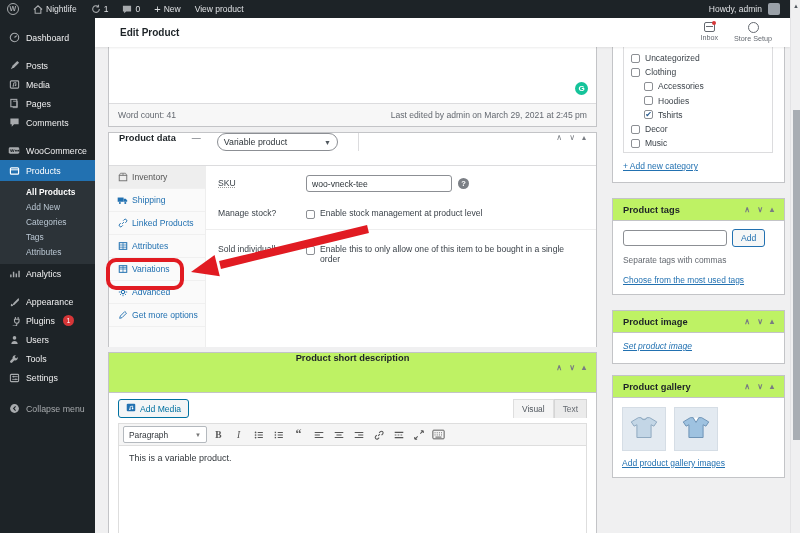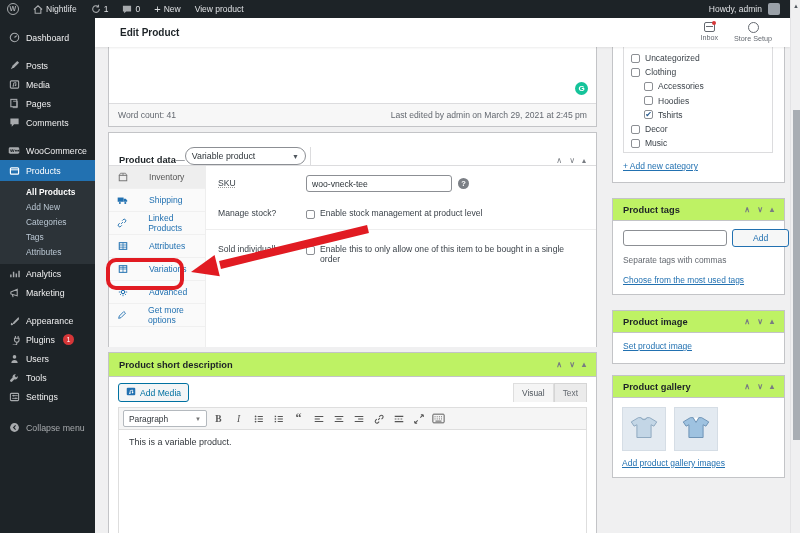--- a/index.html
+++ b/index.html
@@ -53,50 +53,50 @@
   .handle-icons span { cursor:pointer; }
   a.wplink { color:#2271b1; text-decoration:underline; cursor:pointer; }
 
   
   #editor-top { left:108px; top:47px; width:489px; height:80px; background:#fff; border:1px solid #c3c4c7; border-top:none; }
   #grammarly { position:absolute; right:8px; top:35px; width:13px; height:13px; border-radius:50%; background:#15c39a; color:#fff; font-size:8px; font-weight:bold; display:flex; align-items:center; justify-content:center; }
   #editor-statusbar { position:absolute; left:0; right:0; bottom:0; height:23px; background:#f7f7f7; border-top:1px solid #dcdcde; display:flex; align-items:center; justify-content:space-between; padding:0 9px; color:#646970; font-size:8.6px; }
 
   
   #product-data { left:108px; top:132px; width:489px; height:215px; }
-  #pd-header { height:33px; display:flex; align-items:flex-end; gap:0; padding:0 10px; border-bottom:1px solid #dcdcde; }
+  #pd-header { height:33px; display:flex; align-items:flex-start; gap:16px; padding:0 10px; border-bottom:1px solid #dcdcde; }
   #pd-title { font-weight:bold; font-size:9.3px; color:#1d2327; }
   #pd-dash { color:#646970; }
   .wp-select { display:inline-flex; align-items:center; justify-content:space-between; width:121px; height:18px; border:1px solid #8c8f94; border-radius:9px; background:#fff; padding:0 6px; font-size:8.8px; color:#2c3338; cursor:pointer; }
   .wp-select .chev { color:#50575e; font-size:7px; }
   .pd-sep { width:1px; height:18px; background:#dcdcde; margin-left:4px; }
   #pd-body { display:flex; height:181px; }
   #pd-tabs { width:97px; background:#fafafa; border-right:1px solid #eee; }
-  .pd-tab { display:flex; align-items:center; gap:21px; height:23px; padding-left:8px; font-size:8.6px; color:#2271b1; border-bottom:1px solid #f0f0f0; cursor:pointer; }
+  .pd-tab { display:flex; align-items:center; gap:4px; height:23px; padding-left:8px; font-size:8.6px; color:#2271b1; border-bottom:1px solid #f0f0f0; cursor:pointer; }
   .pd-tab .ico { width:11px; display:inline-flex; justify-content:center; color:#2271b1; }
   .pd-tab.active { background:#eee; color:#555; }
   .pd-tab.active .ico { color:#777; }
   #pd-content { flex:1; background:#fff; position:relative; }
   .pd-row { display:flex; align-items:flex-start; padding:9px 0 0 12px; }
   .pd-label { width:88px; font-size:8.6px; color:#3c434a; padding-top:3px; }
   .pd-label.tip { text-decoration:underline dotted #999; }
   .sku-input { width:146px; height:17px; border:1px solid #8c8f94; border-radius:3px; font-size:8.6px; padding:0 5px; color:#2c3338; font-family:"Liberation Sans",sans-serif; }
   .helptip { display:inline-flex; align-items:center; justify-content:center; width:11px; height:11px; border-radius:50%; background:#7b7f85; color:#fff; font-size:7.5px; font-weight:bold; margin:3px 0 0 6px; }
   .cb { flex:none; width:9px; height:9px; border:1px solid #8c8f94; border-radius:2px; background:#fff; margin:2px 5px 0 0; display:inline-flex; align-items:center; justify-content:center; }
   .cb.checked::after { content:"✔"; font-size:8px; color:#2c5d8f; margin-top:-1px; }
   .cb-row { display:flex; align-items:flex-start; font-size:8.6px; color:#3c434a; padding-top:3px; }
   .pd-divider { border-bottom:1px solid #eee; margin:10px 0 0 0; }
 
   
   #red-ring { left:106px; top:258px; width:78px; height:32px; border:4px solid #e11b22; border-radius:10px; z-index:55; }
   #red-arrow { left:180px; top:215px; width:215px; height:75px; z-index:55; }
 
   
   #short-desc { left:108px; top:352px; width:489px; height:181px; border-bottom:none; }
-  #sd-header { height:24px; }
+  #sd-header { height:40px;flex-direction:column; }
   #sd-toolbar-zone { position:relative; padding:6px 9px 0 9px; }
   .add-media-btn { display:inline-flex; align-items:center; gap:4px; height:19px; border:1px solid #0071a1; border-radius:3px; background:#f3f5f6; color:#0071a1; font-size:8.6px; padding:0 7px; cursor:pointer; }
   .editor-tabs { position:absolute; right:9px; bottom:0; display:flex; }
   .ed-tab { font-size:8.4px; padding:4px 8px; color:#646970; background:#ebebeb; border:1px solid #d5d5d5; border-bottom:none; cursor:pointer; }
   .ed-tab.active { background:#f5f5f5; border-color:#dedede; color:#50575e; }
   #mce-toolbar { margin:5px 9px 0 9px; background:#f5f5f5; border:1px solid #dedede; border-bottom:1px solid #dedede; height:23px; display:flex; align-items:center; gap:3px; padding:0 4px; }
   .mce-listbox { display:inline-flex; align-items:center; justify-content:space-between; width:84px; height:17px; background:#fff; border:1px solid #b4b9be; border-radius:2px; padding:0 5px; font-size:8.4px; color:#32373c; cursor:pointer; }
   .mce-btn { width:17px; height:17px; display:inline-flex; align-items:center; justify-content:center; color:#555; cursor:pointer; border-radius:2px; font-size:9.5px; }
   .mce-btn b { font-family:"Liberation Serif",serif; }
   .mce-btn svg { display:block; }
@@ -106,27 +106,27 @@
   #cat-box { left:612px; top:47px; width:173px; height:136px; }
   #cat-list { position:absolute; left:10px; top:0; width:150px; height:106px; border:1px solid #dcdcde; border-top:none; padding:4px 0 0 7px; overflow:hidden; }
   .cat-row { display:flex; align-items:center; gap:5px; height:14.2px; font-size:8.5px; color:#3c434a; }
   .cat-row .cb { margin:0; }
   .cat-row.child { padding-left:13px; }
   #add-cat { position:absolute; left:10px; top:114px; font-size:8.5px; }
 
   #tags-box { left:612px; top:198px; width:173px; height:97px; }
   #tags-row { display:flex; align-items:center; gap:5px; padding:8px 10px 0 10px; }
   .tag-input { width:104px; height:16px; border:1px solid #8c8f94; border-radius:3px; }
-  .add-btn { height:18px; padding:0 20px; background:#f6f7f7; border:1px solid #2271b1; border-radius:3px; color:#2271b1; font-size:8.6px; cursor:pointer; font-family:"Liberation Sans",sans-serif; }
+  .add-btn { height:18px; padding:0 8px; background:#f6f7f7; border:1px solid #2271b1; border-radius:3px; color:#2271b1; font-size:8.6px; cursor:pointer; font-family:"Liberation Sans",sans-serif; }
   .tags-hint { padding:8px 10px 0 10px; color:#646970; font-size:8.4px; }
   .tags-link { padding:10px 10px 0 10px; font-size:8.4px; }
 
   #image-box { left:612px; top:310px; width:173px; height:54px; }
   #gallery-box { left:612px; top:375px; width:173px; height:103px; }
-  .panel-pad { padding:8px 10px 0 10px; font-size:8.5px; }
+  .panel-pad { padding:8px 10px 0 10px; font-size:8.5px;font-style:italic; }
   #gallery-thumbs { display:flex; gap:8px; padding:9px 0 0 9px; }
   .gthumb { width:44px; height:44px; background:#e3eaf1; border:1px solid #d5dde5; display:flex; align-items:center; justify-content:center; }
   #gallery-link { padding:7px 0 0 9px; font-size:8.5px; }
 </style>
 </head>
 <body>
 
 <div id="screen">
 
   <div id="adminbar" class="abs">
@@ -261,28 +261,20 @@
         </div>
     </div>
     <div class="mi">
       <span class="ico">
           <svg width="11" height="10" viewBox="0 0 12 11">
             <path d="M2 9V6M5 9V3M8 9V5M11 9V2" stroke="currentColor" stroke-width="1.6"></path>
           </svg>
         </span>
       <span>Analytics</span>
     </div>
-    <div class="mi">
-      <span class="ico">
-          <svg width="11" height="10" viewBox="0 0 12 11">
-            <path d="M2 4.5 9 1.5v7L2 6.5zM2 4.5v2M3.5 7l1 3" stroke="currentColor" stroke-width="1.2" fill="none"></path>
-          </svg>
-        </span>
-      <span>Marketing</span>
-    </div>
     <div class="mi gap-top">
       <span class="ico">
           <svg width="11" height="10" viewBox="0 0 12 11">
             <path d="M10.5 1 5 6.5 3.5 9.5 6.5 8 11 3.5z" fill="currentColor"></path>
             <path d="M2 9.8c1 .6 2.2.2 2.5-.8L3 7.5c-1 .3-1.2 1.6-1 2.3z" fill="currentColor"></path>
           </svg>
         </span>
       <span>Appearance</span>
     </div>
     <div class="mi">

